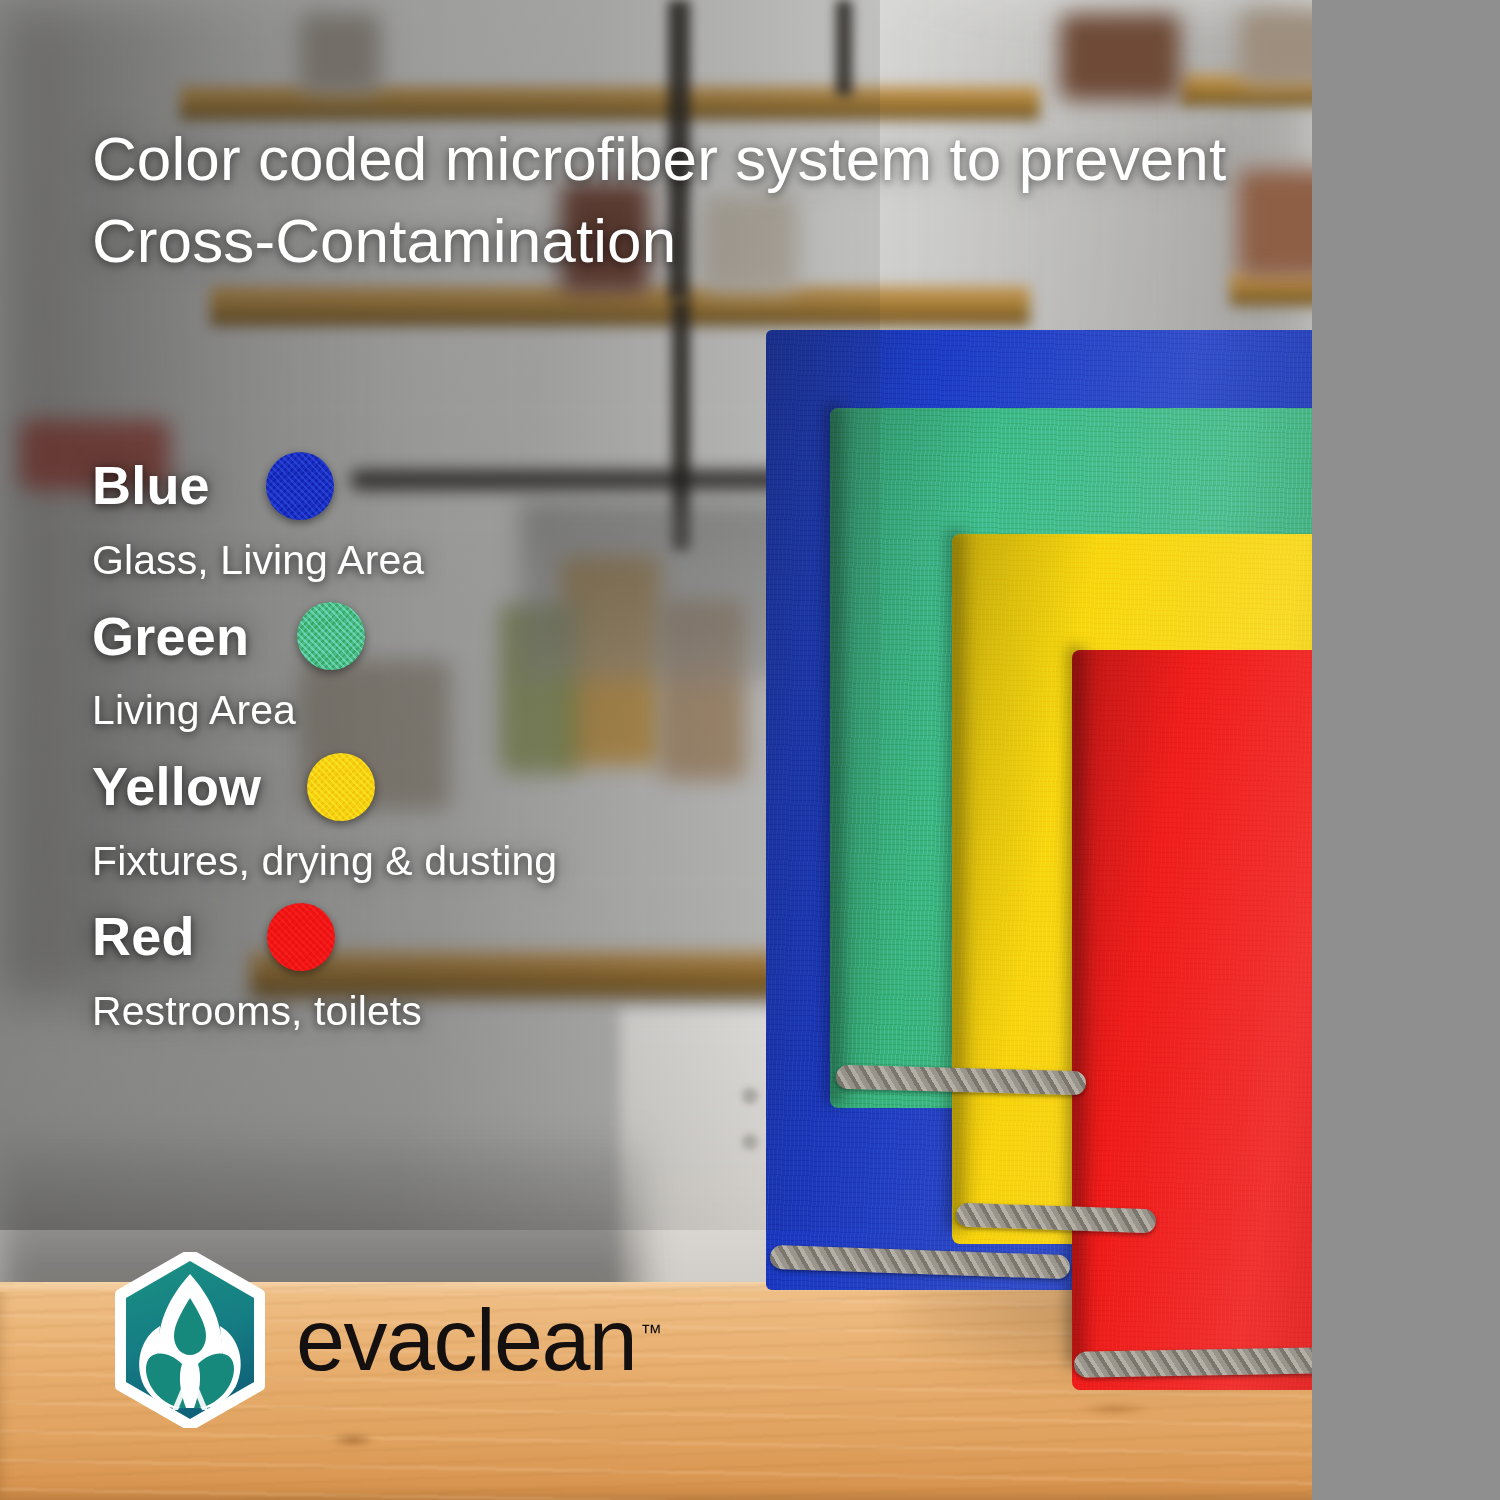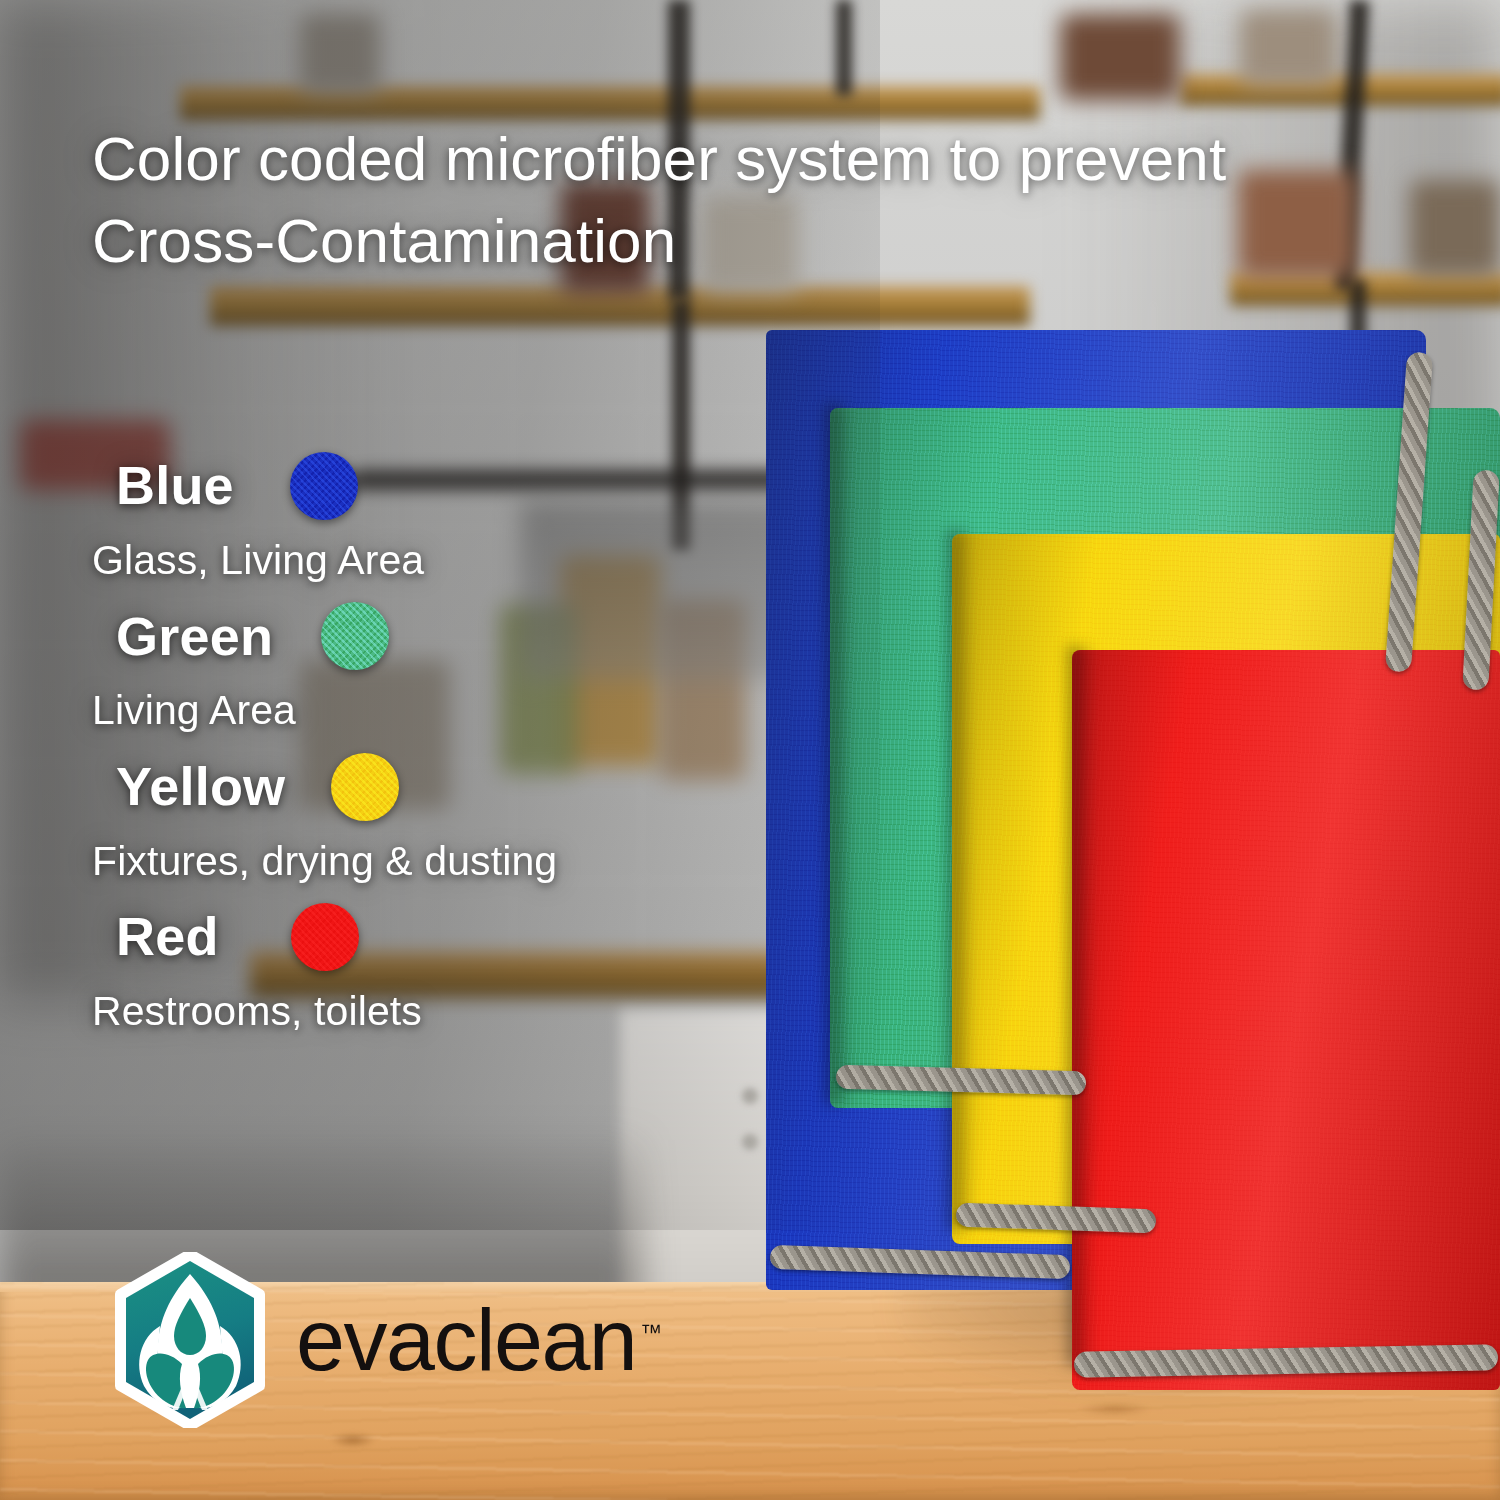--- a/index.html
+++ b/index.html
@@ -5,21 +5,21 @@
 <style>
   * { margin:0; padding:0; box-sizing:border-box; }
   html, body {
     width:1500px; height:1500px; overflow:hidden;
     font-family:"Liberation Sans", sans-serif;
     background:#8f8f8f;
   }
 
   #poster {
     position:relative;
-    width:1500px; height:1500px;
+    width:1312px; height:1500px;
     overflow:hidden;
     text-decoration:underline;
   }
 
   
   .scene { position:absolute; inset:0; overflow:hidden; }
 
   
   .wall {
     position:absolute; left:0; top:0; width:1500px; height:1300px;
@@ -252,21 +252,21 @@
     letter-spacing:.1px;
     text-shadow:0 2px 10px rgba(0,0,0,.55), 0 0 32px rgba(0,0,0,.35);
   }
   .headline .l2 { display:block; }
 
   .legend { position:absolute; left:92px; top:452px; }
 
   .legend-item { position:relative; margin-bottom:20px; }
 
   .legend-row {
-    display:flex; align-items:center;margin-left:24px;
+    display:flex; align-items:center;
   }
   .legend-name {
     color:#ffffff; font-weight:700; font-size:54px; line-height:1.02;
     letter-spacing:.2px;
     text-shadow:0 2px 9px rgba(0,0,0,.6), 0 0 26px rgba(0,0,0,.4);
     white-space:nowrap;
   }
   .swatch {
     width:68px; height:68px; border-radius:50%;
     flex:0 0 auto;

